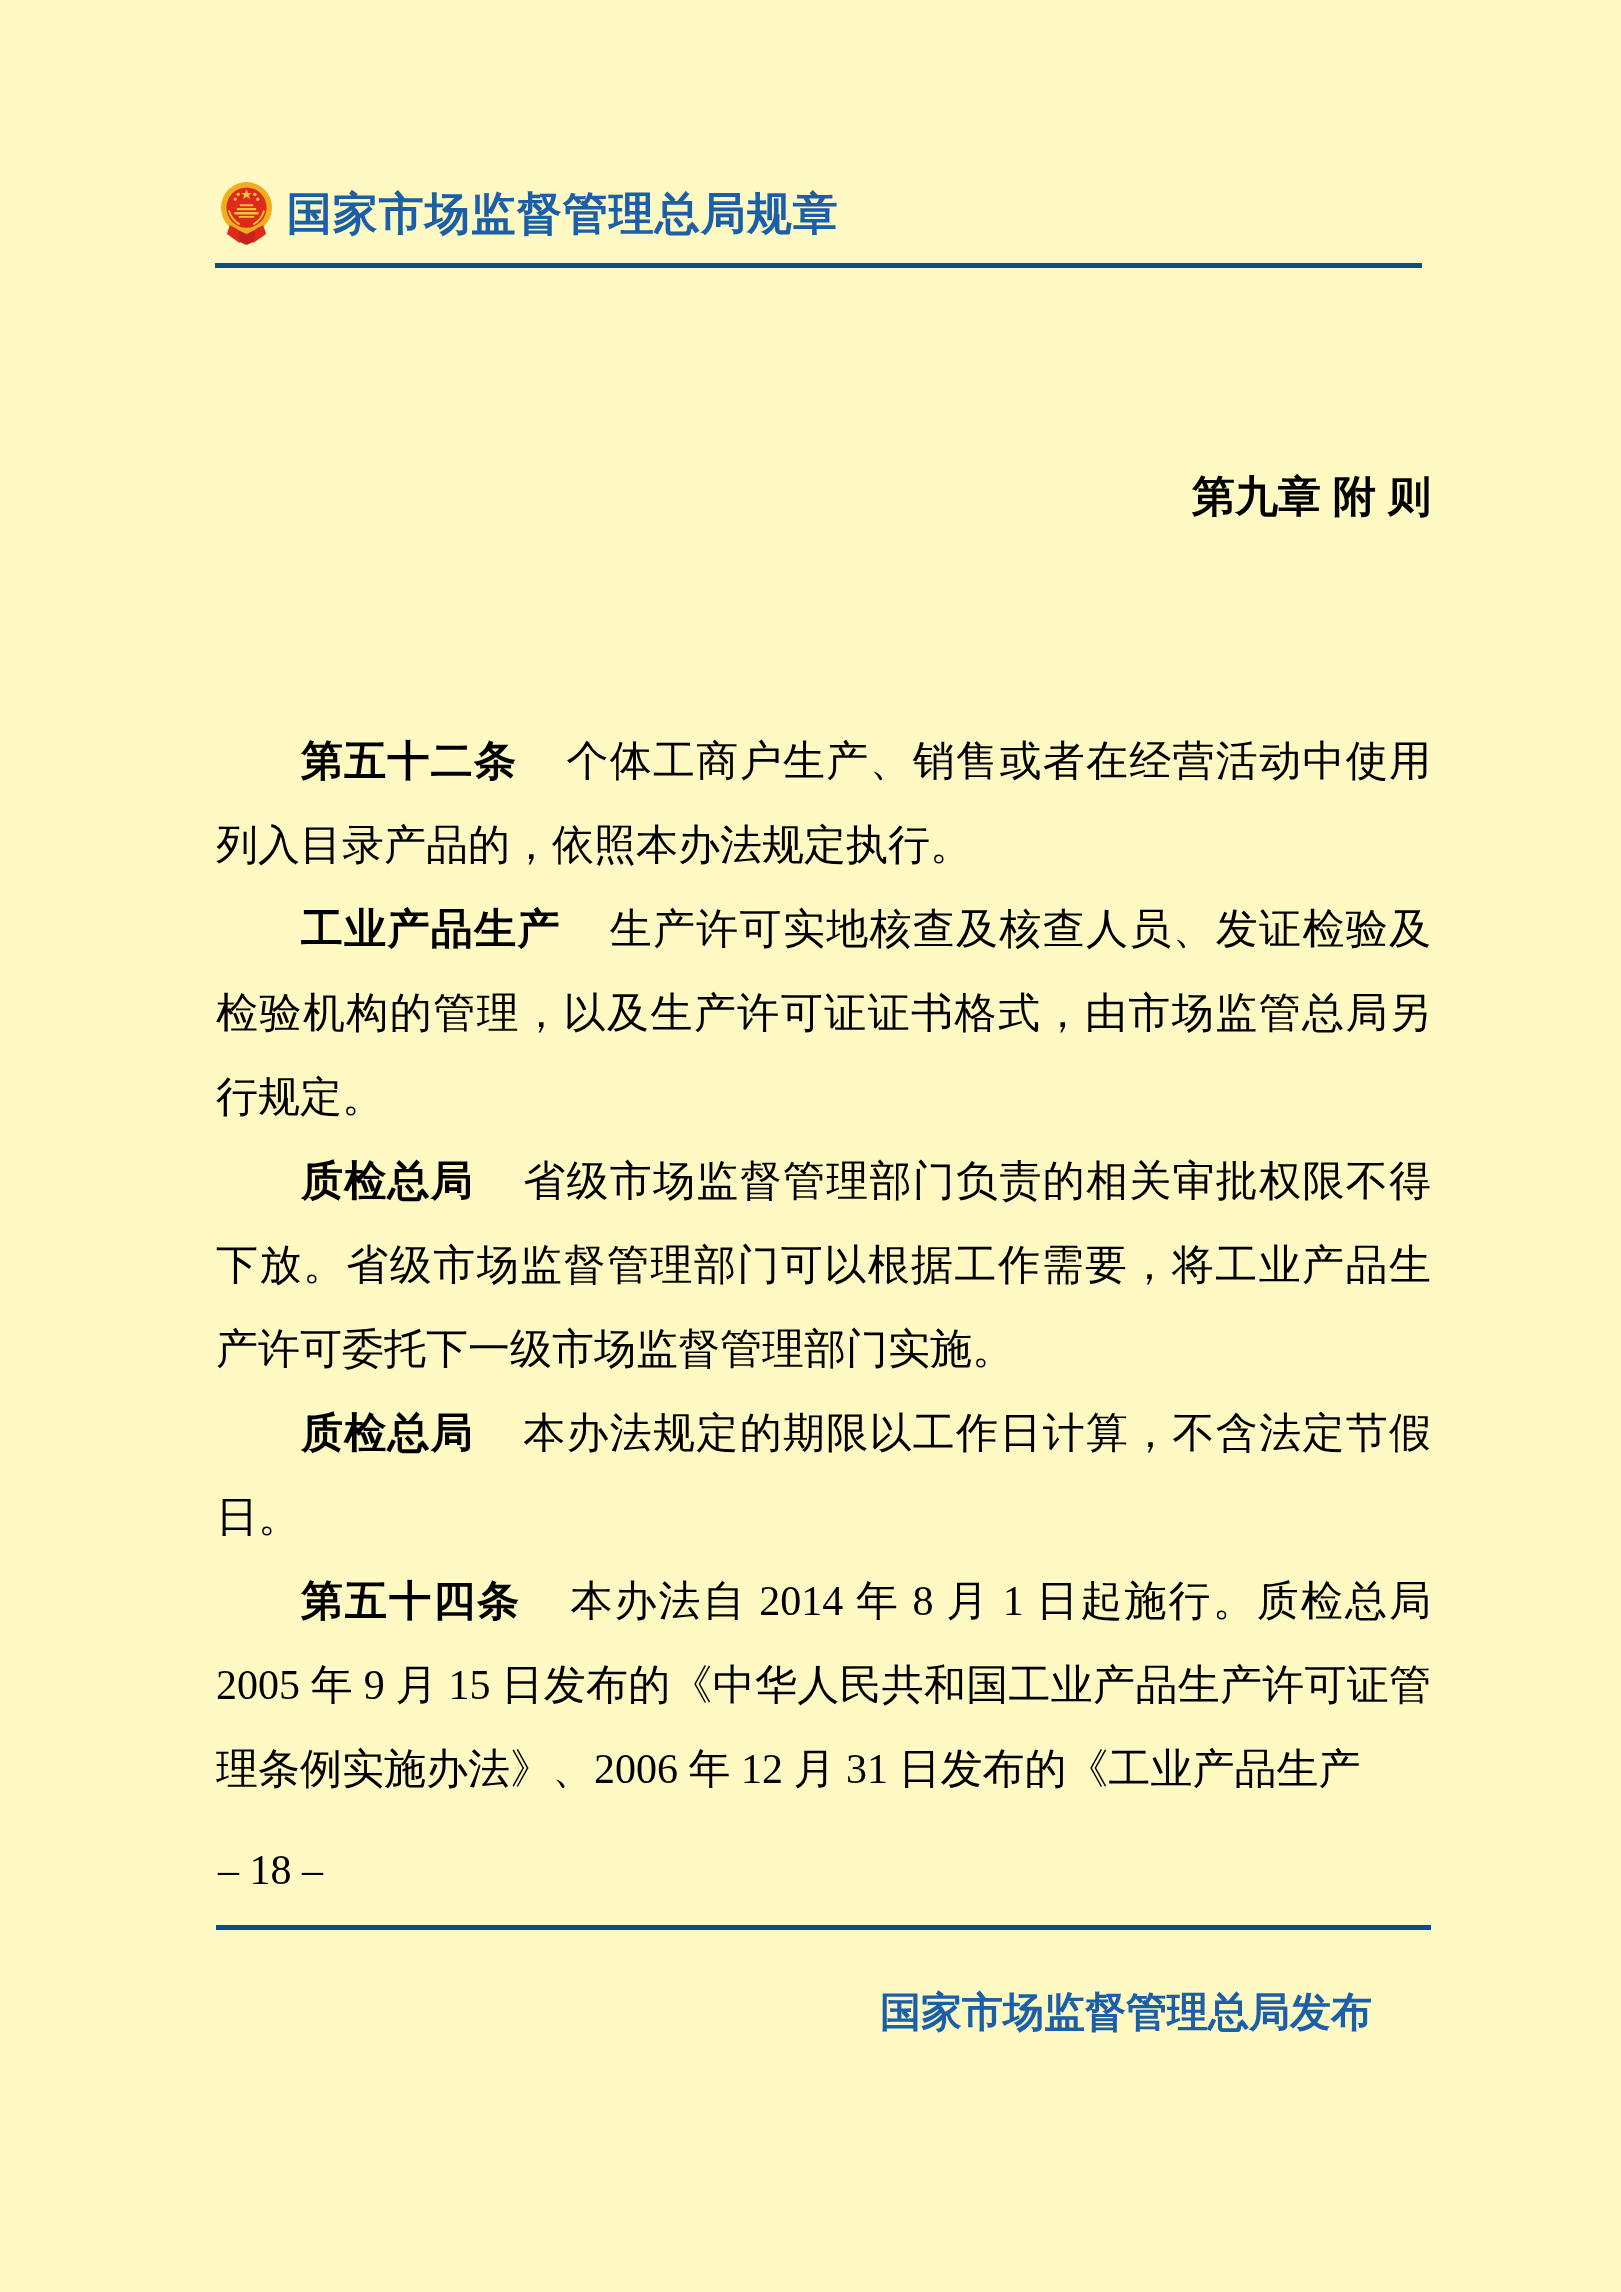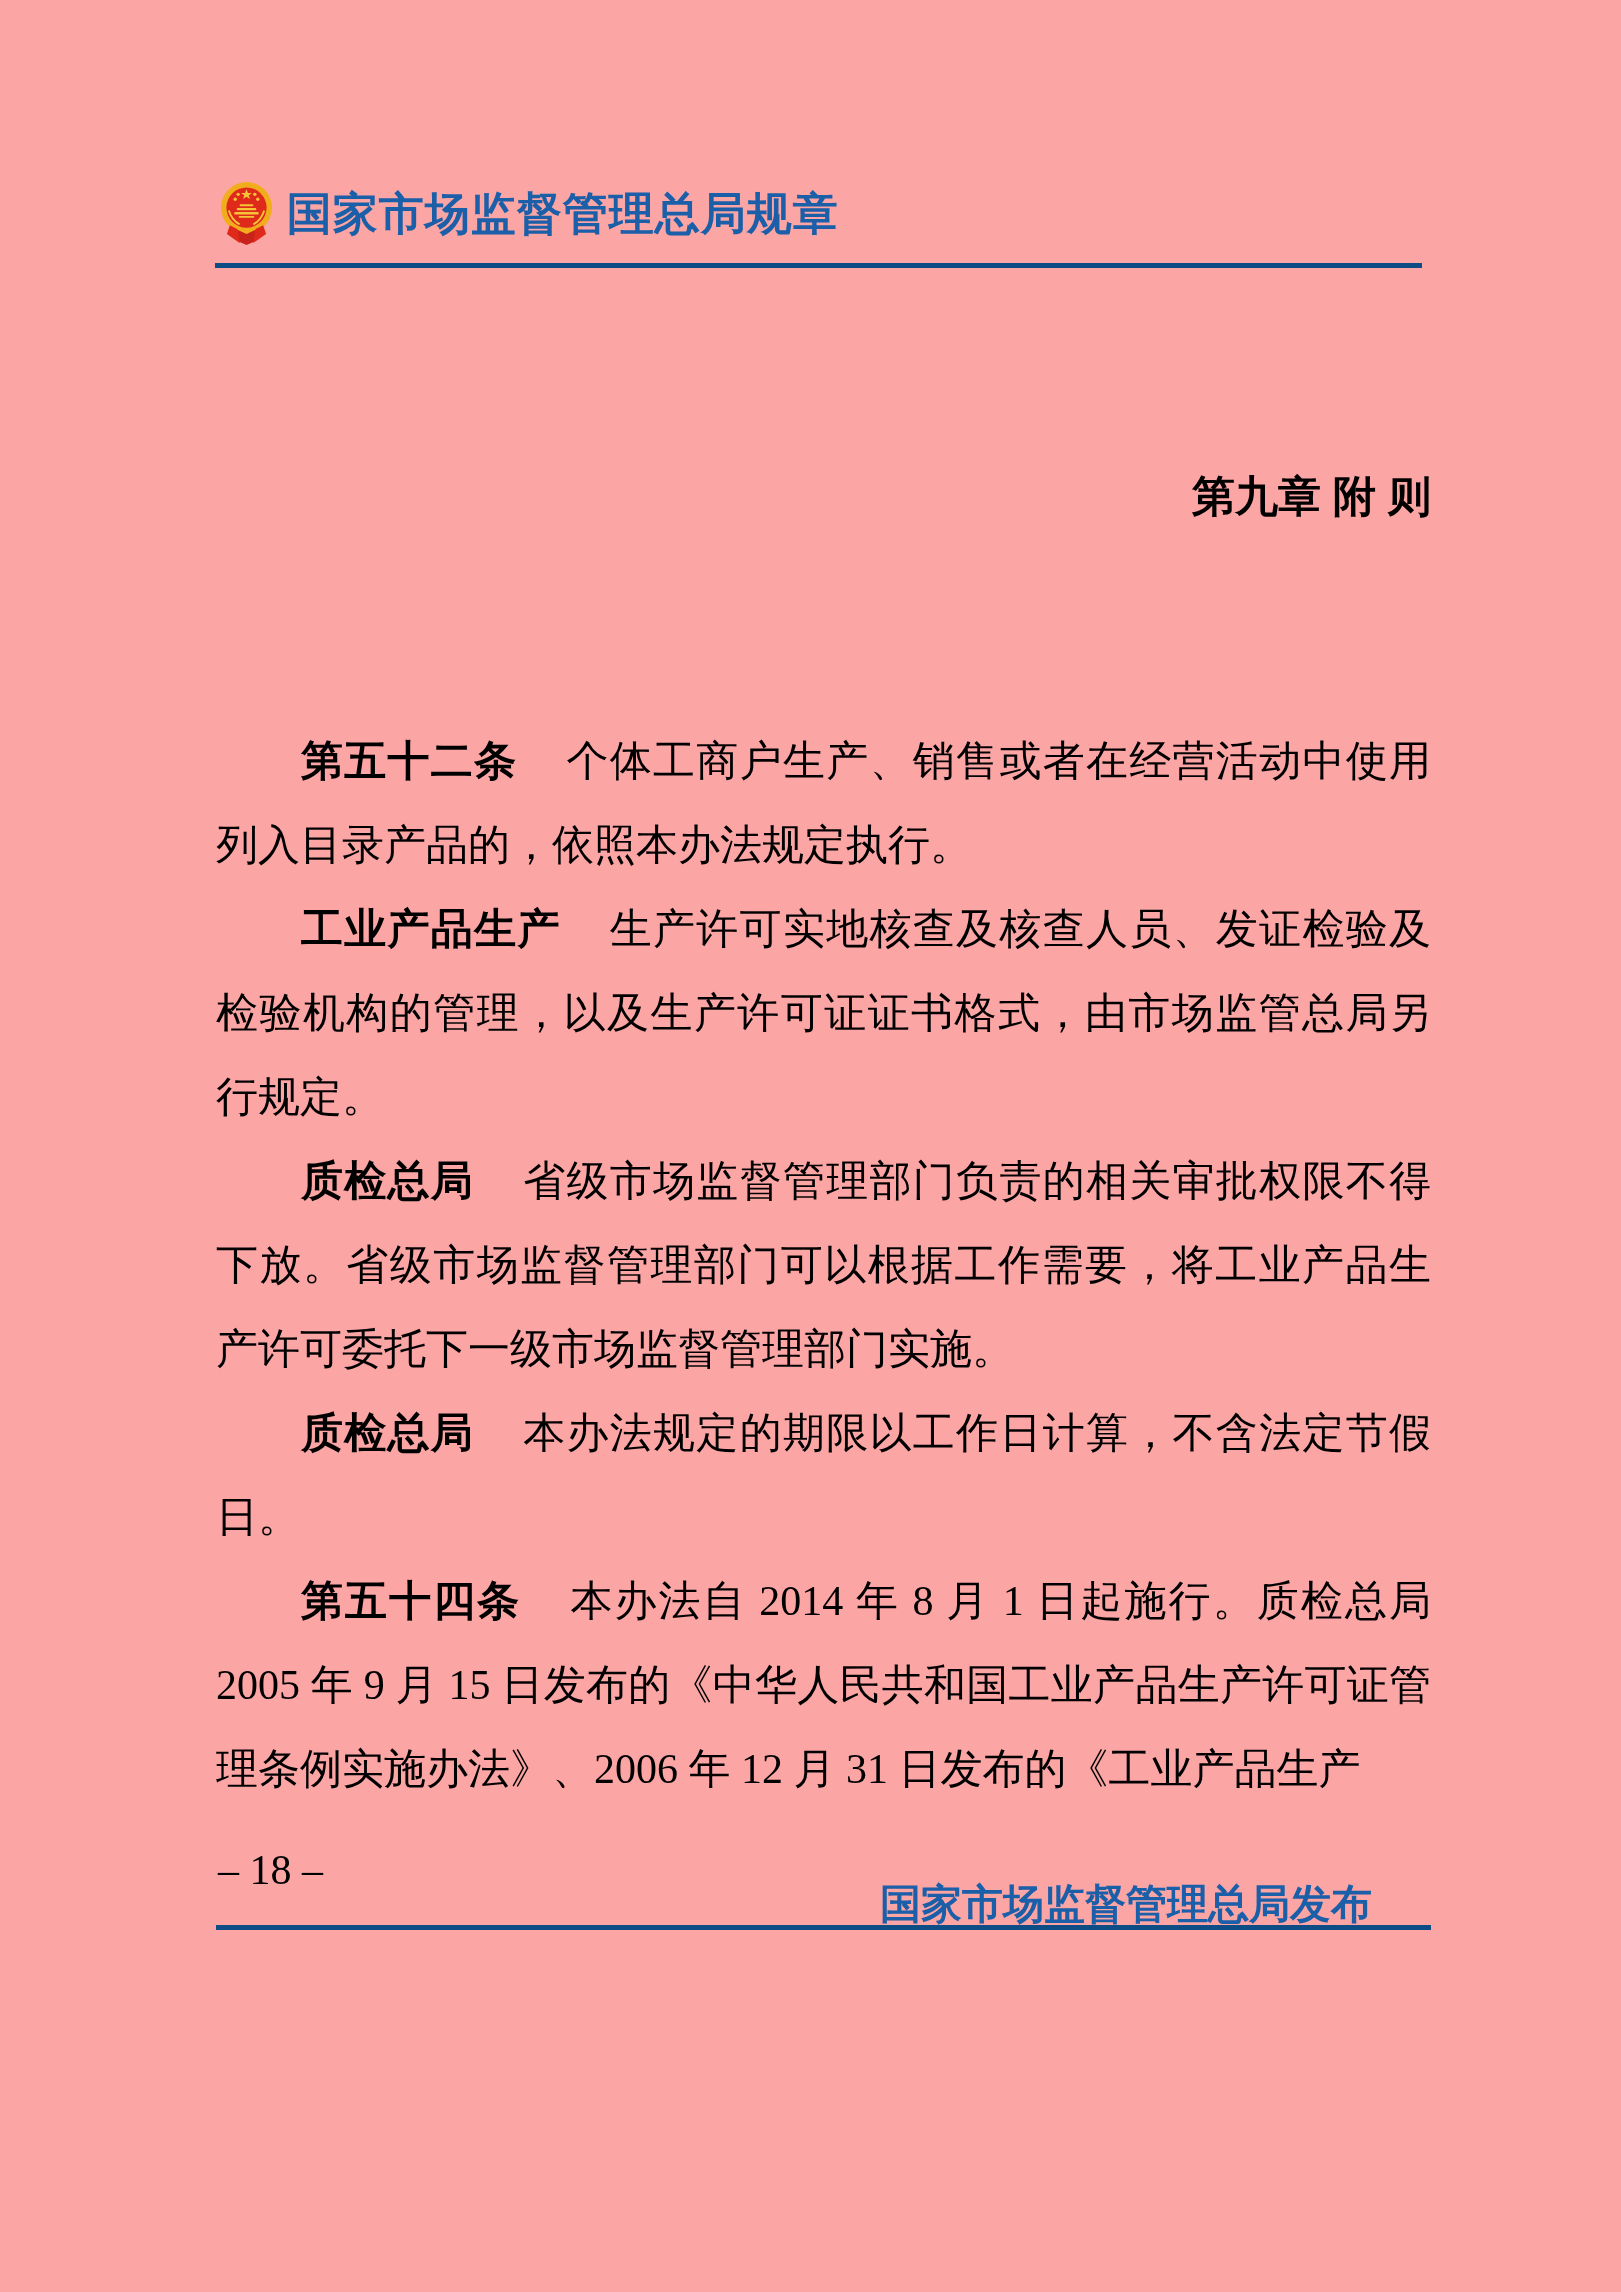--- a/index.html
+++ b/index.html
@@ -9,21 +9,21 @@
     --emblem-red:#df2a1b;
     --ink:#000000;
   }
   *{ box-sizing:border-box; }
   html,body{ margin:0; padding:0; background:#ffffff; }
   .page{
     position:relative;
     width:1621px;
     height:2293px;
     margin:0 auto;
-    background:#fca5a5;
+    background:#fef9c3;
     font-family:"Liberation Serif","DejaVu Serif",serif;
     color:var(--ink);
     overflow:hidden;
   }
 
   
   .header-row{
     position:absolute;
     left:220px;
     top:180px;
@@ -102,21 +102,21 @@
     position:absolute;
     left:216px;
     top:1925px;
     width:1215px;
     height:4.9px;
     background:var(--rule-navy);
   }
   .publisher{
     position:absolute;
     right:249px;
-    top:1882px;
+    top:1990px;
     font-family:"Liberation Sans","DejaVu Sans",sans-serif;
     font-weight:bold;
     font-size:41px;
     line-height:1.1;
     color:var(--accent-blue);
     white-space:nowrap;
   }
 </style>
 </head>
 <body>

